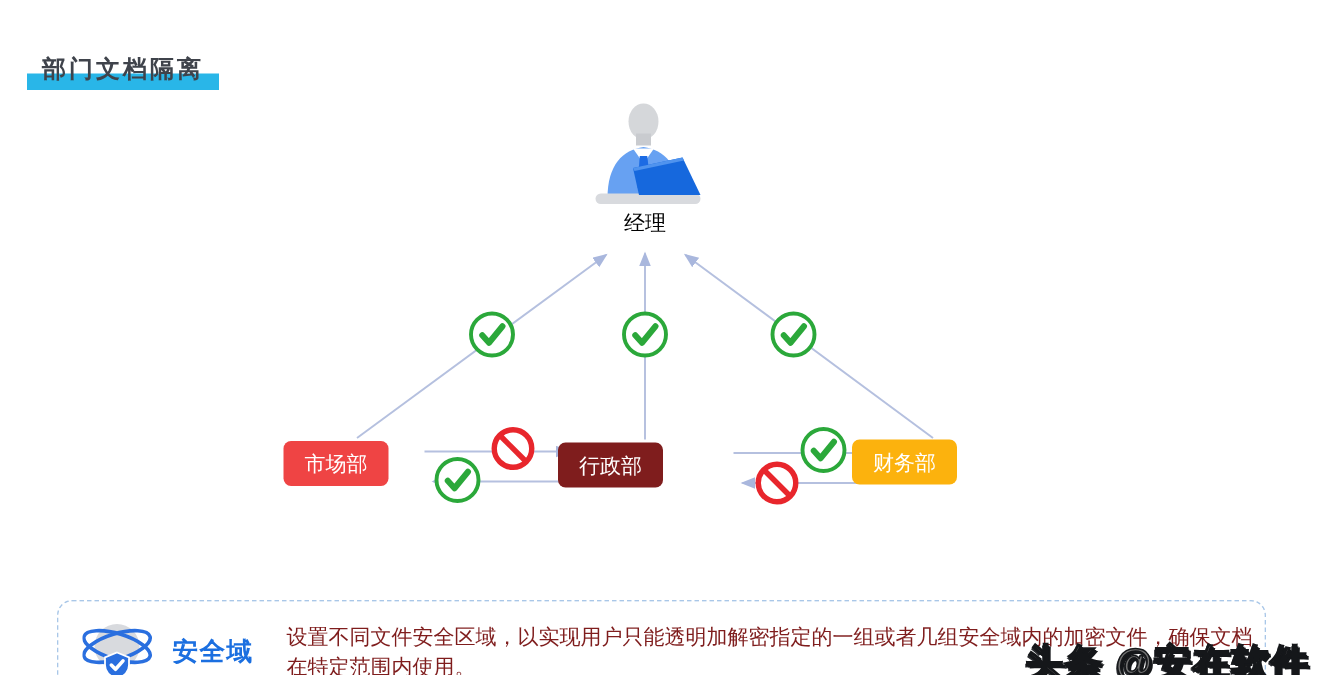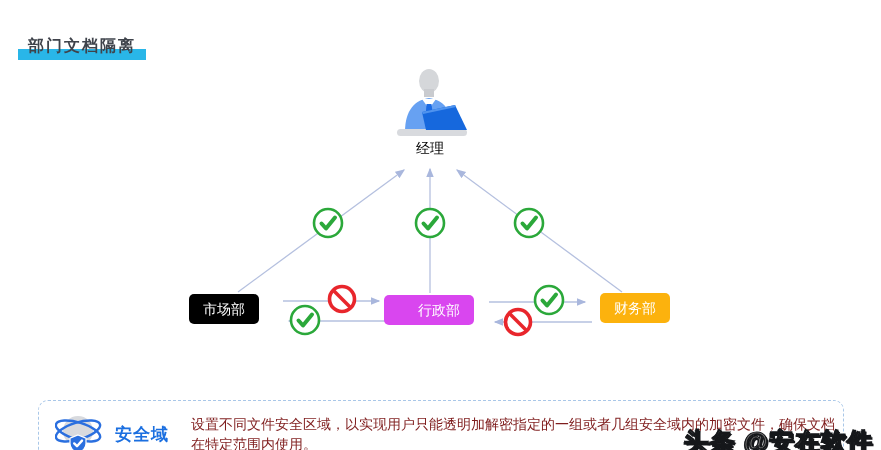--- a/index.html
+++ b/index.html
@@ -12,23 +12,23 @@
   .title-wrap{position:absolute;left:28px;top:24px;}
   .title-bar{position:absolute;left:-10px;top:13px;width:128px;height:11px;background:#29b6e8;z-index:0;}
   .title-text{position:relative;z-index:1;font-size:16px;font-weight:bold;color:#3f434b;letter-spacing:2px;}
   
   #diagram-svg{position:absolute;left:0;top:0;width:881px;height:450px;}
   .mgr-label{position:absolute;left:388px;top:128px;width:84px;text-align:center;font-size:14px;color:#000000;}
   .dept{
     position:absolute;height:30px;line-height:30px;border-radius:5px;text-align:center;
     color:#ffffff;font-size:14px;width:70px;
   }
-  .dept-marketing{left:189px;top:282px;background:#000000;}
-  .dept-admin{left:384px;top:283px;background:#d946ef;padding-left:20px;}
-  .dept-finance{left:600px;top:281px;background:#fcb20d;}
+  .dept-marketing{left:189px;top:282px;background:#ef4444;}
+  .dept-admin{left:372px;top:283px;background:#7f1d1d;}
+  .dept-finance{left:568px;top:281px;background:#fcb20d;}
   
   .info-box{
     position:absolute;left:38px;top:388px;width:806px;height:68px;
     border:1px dashed #a9c7e8;border-radius:10px;box-sizing:border-box;
     display:flex;align-items:center;
   }
   .info-icon{margin-left:16px;width:48px;height:46px;flex:0 0 auto;}
   .info-title{margin-left:12px;font-size:17px;font-weight:bold;color:#1b6fe0;flex:0 0 auto;letter-spacing:1px;}
   .info-desc{margin-left:22px;width:662px;font-size:14px;line-height:20px;color:#7f1d1d;}
   

